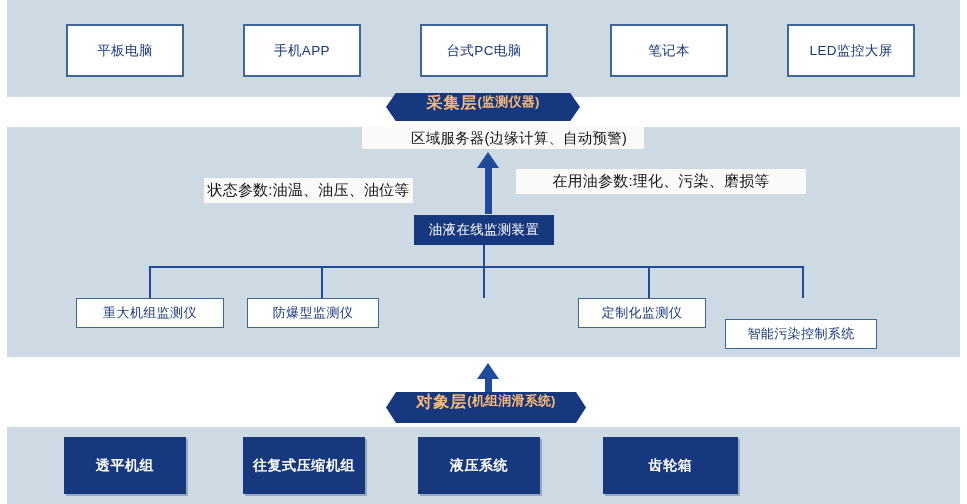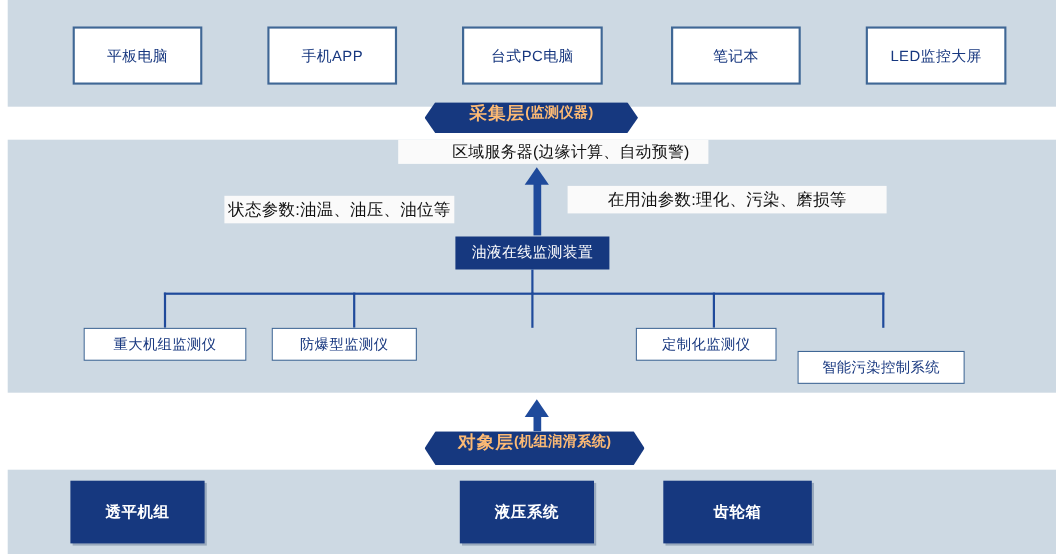--- a/index.html
+++ b/index.html
@@ -187,16 +187,17 @@
 
   <div class="arrow-shaft" style="left:485px;top:378px;height:14px;"></div>
   <div class="arrow-head" style="left:477px;top:363px;"></div>
 
   <div class="banner banner-object">
     <span class="bold-part">对象层</span>
       <span class="small-part"> (机组润滑系统)</span>
   </div>
 
   <div class="fbox object-box" style="left:64px;top:437px;width:122px;">透平机组</div>
+  <div class="fbox object-box" style="left:243px;top:437px;width:122px;">往复式压缩机组</div>
   <div class="fbox object-box" style="left:418px;top:437px;width:122px;">液压系统</div>
   <div class="fbox object-box" style="left:603px;top:437px;width:135px;">齿轮箱</div>
 
 </div>
 
 </body></html>

